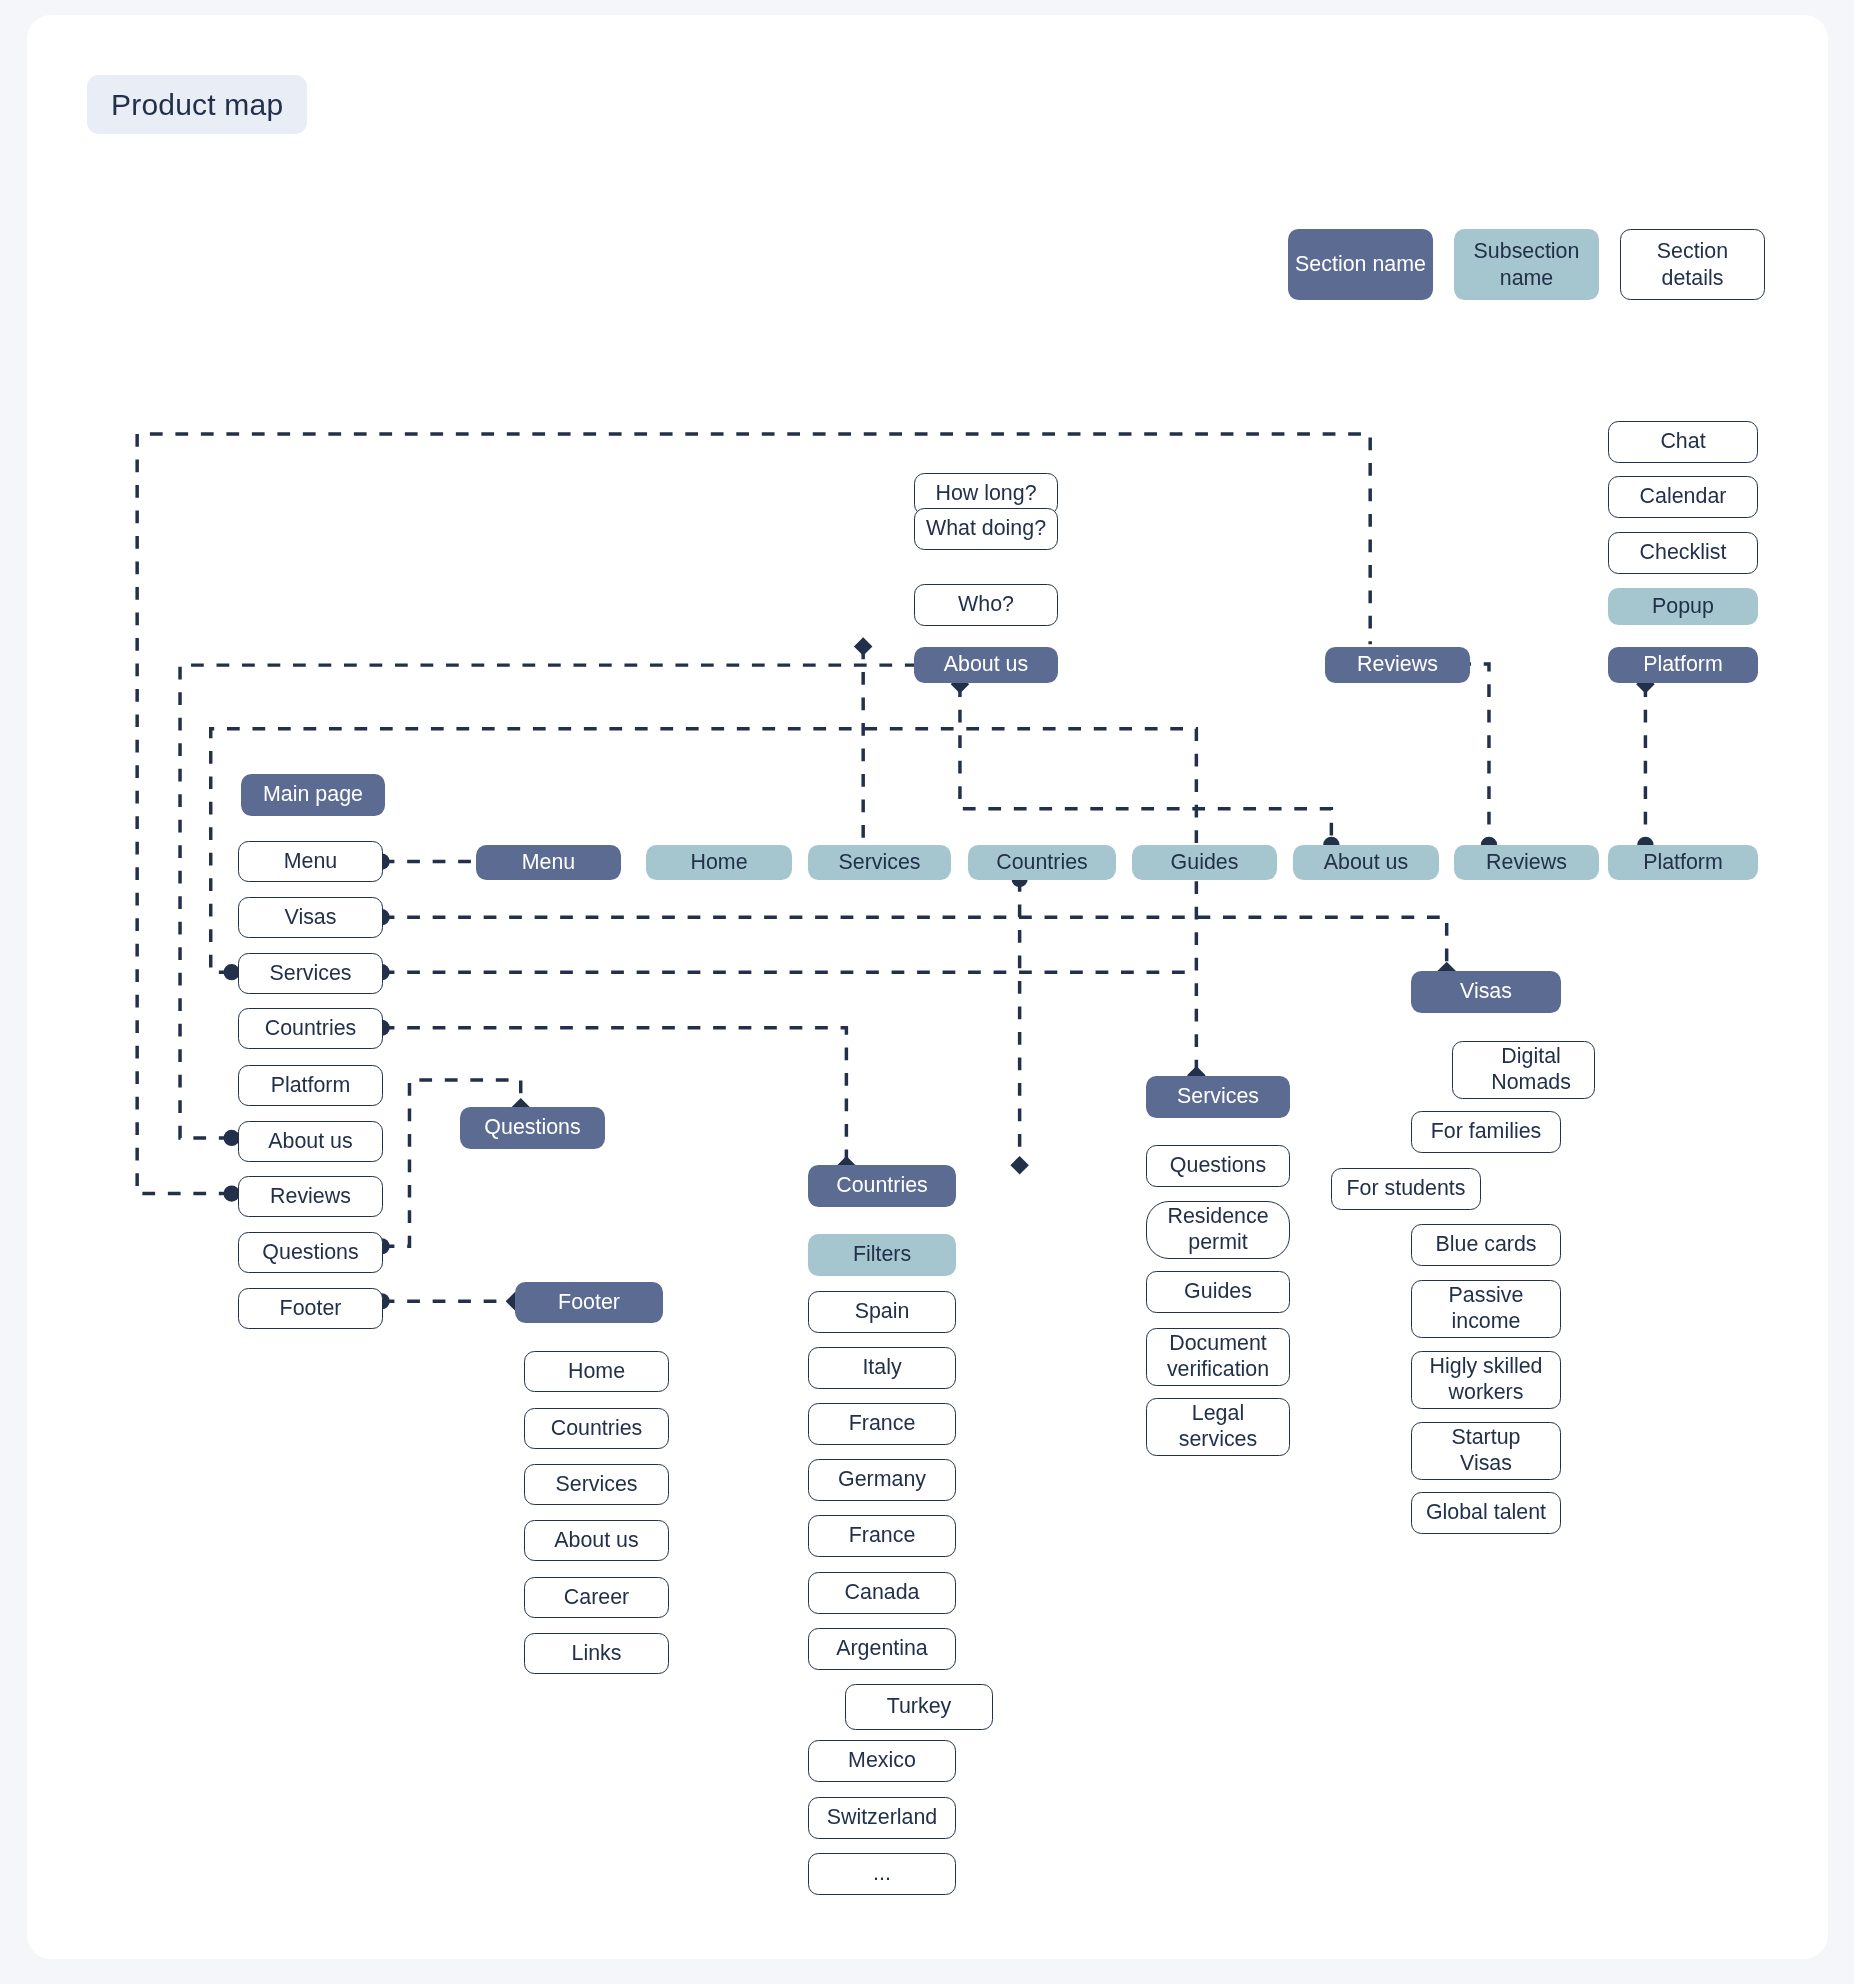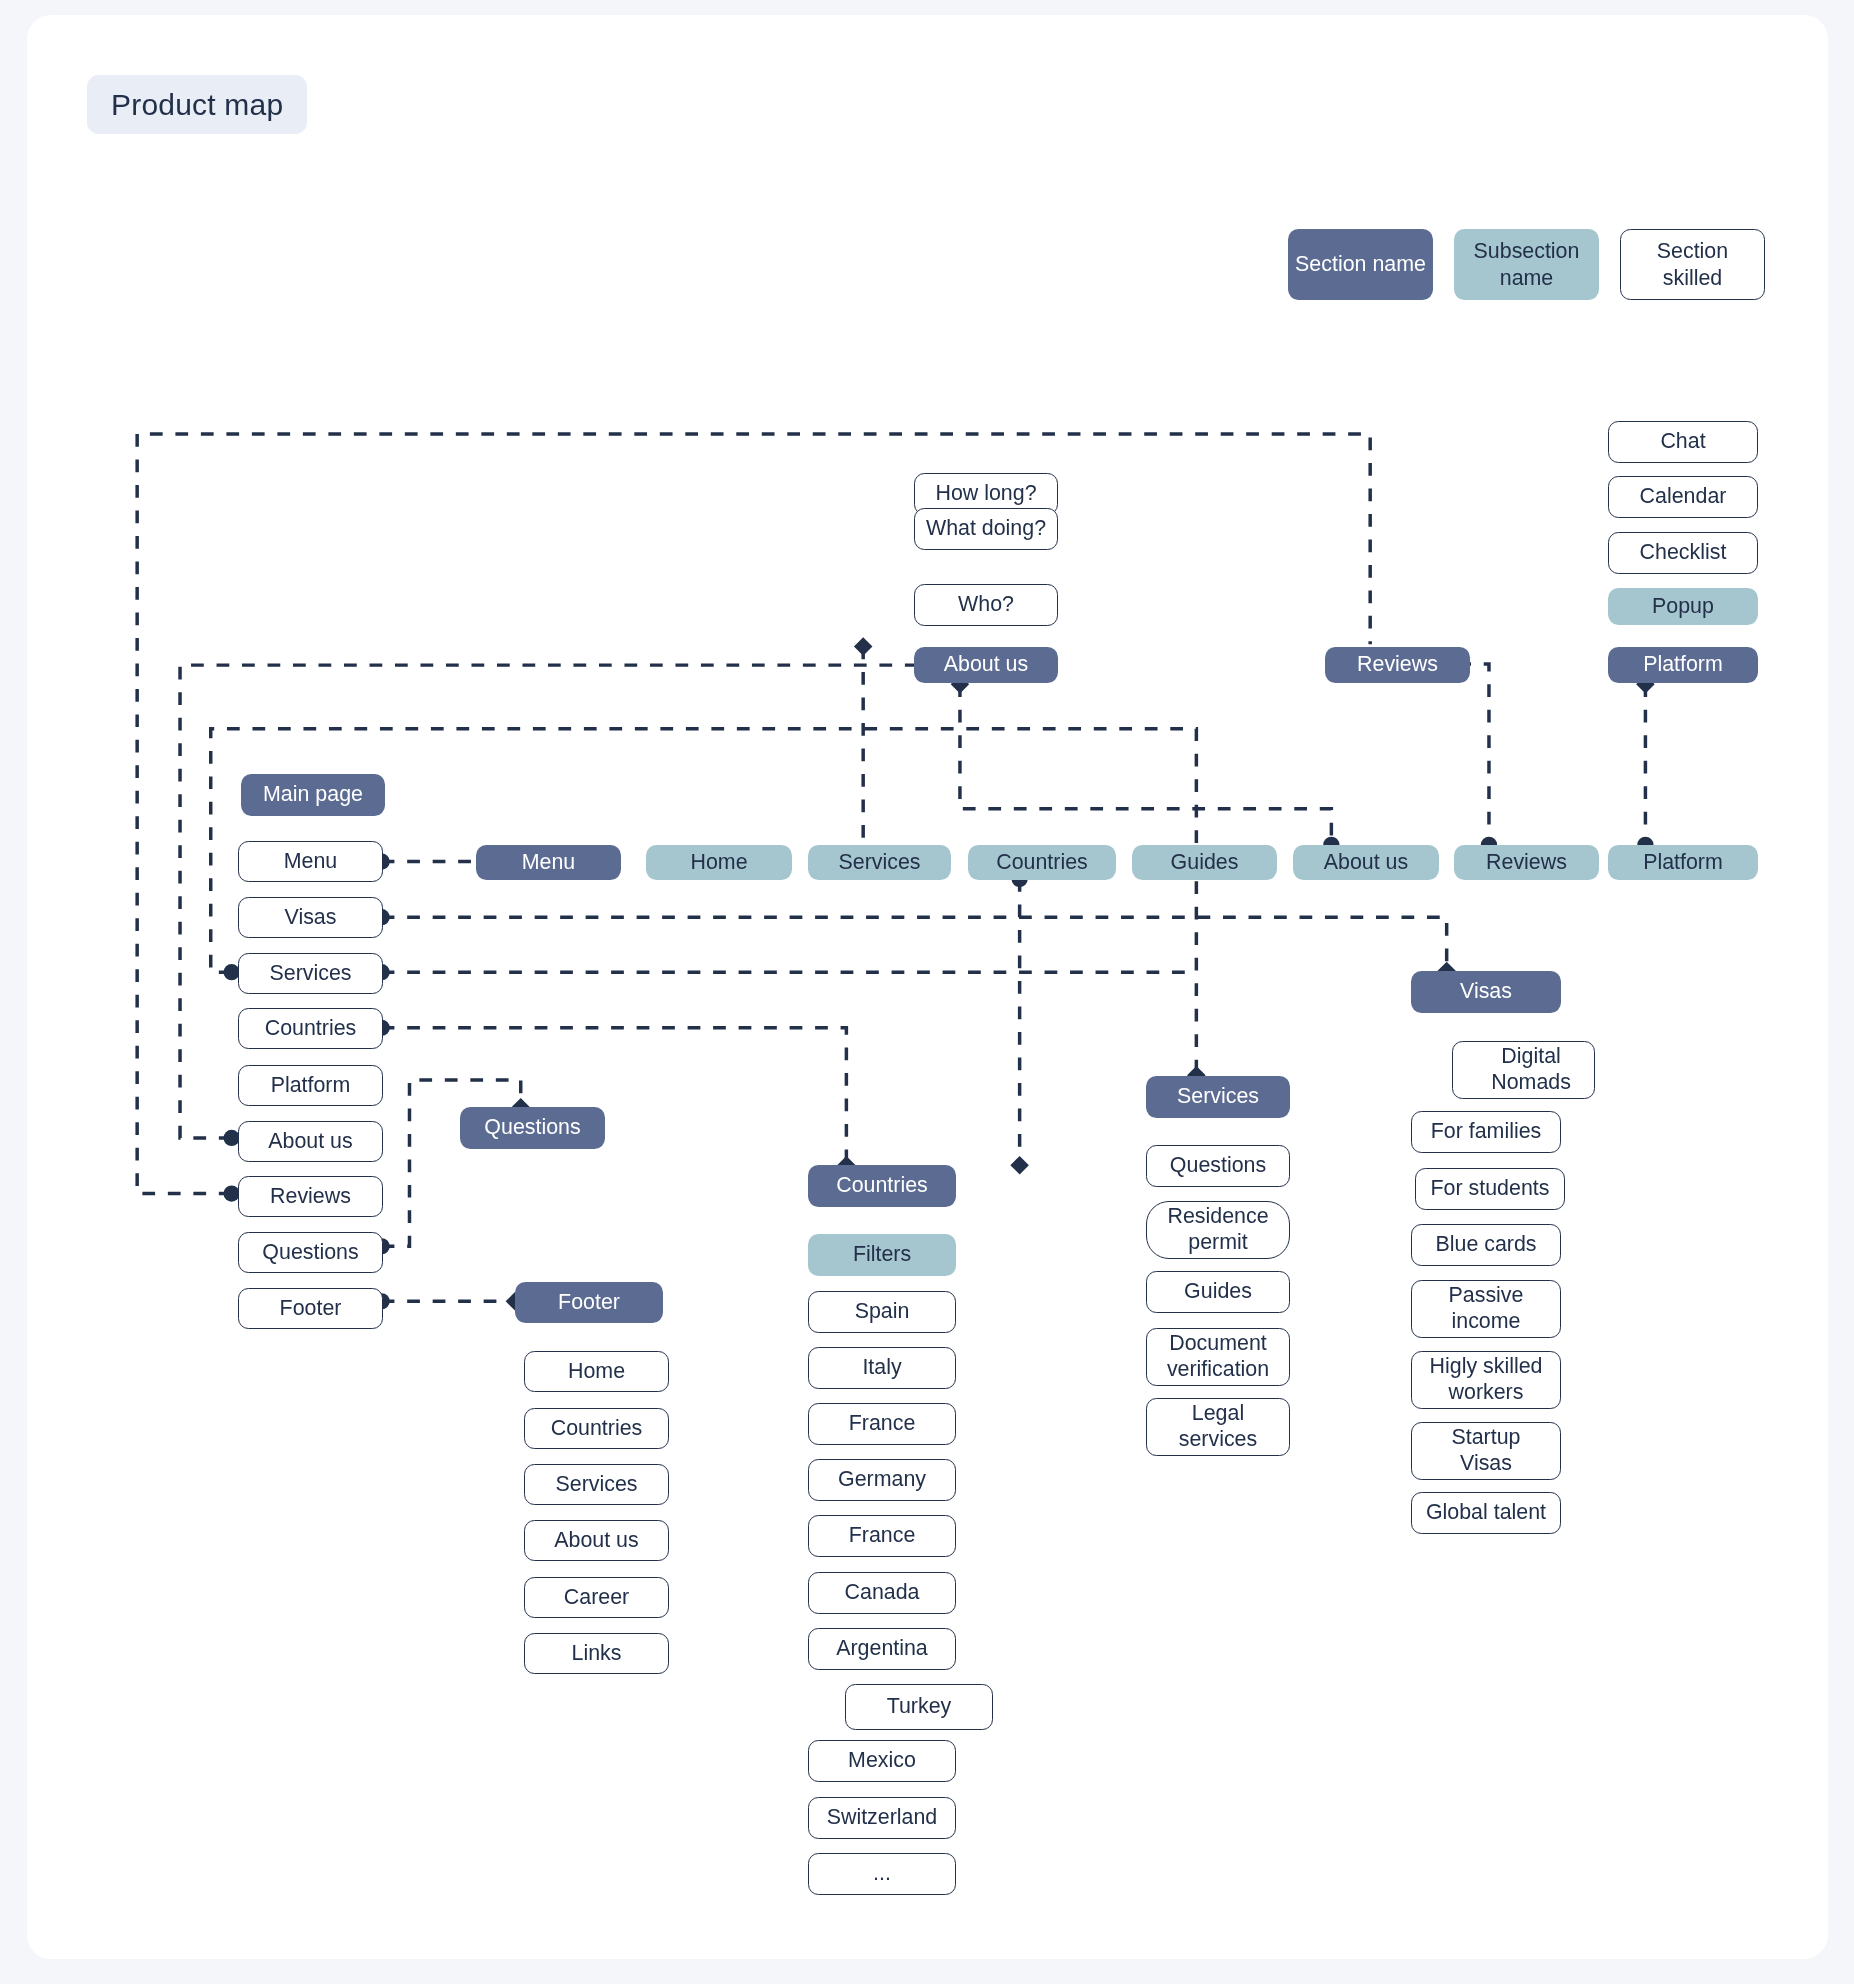--- a/index.html
+++ b/index.html
@@ -59,21 +59,21 @@
 
   <div id="title-chip">Product map</div>
 
 
   <div id="legend">
     <div class="legend-chip dark">Section
 name</div>
     <div class="legend-chip mid">Subsection
 name</div>
     <div class="legend-chip out">Section
-skilled</div>
+details</div>
   </div>
 
   <div id="canvas">
 
     <svg id="wires" viewBox="0 0 3108 3355" width="1801" height="1944">
       <g fill="none" stroke="#22304a" stroke-width="6" stroke-dasharray="22 22" stroke-linecap="butt">
 
         <path d="M 353 2034 L 190 2034 L 190 723 L 2318 723 L 2318 1086"></path>
 
         <path d="M 353 1938 L 264 1938 L 264 1122 L 1610 1122"></path>
@@ -218,21 +218,21 @@
     <div class="node n-out" style="left:1119px;top:1313px;width:144px;height:58px;">Document
 verification</div>
     <div class="node n-out" style="left:1119px;top:1383px;width:144px;height:58px;">Legal
 services</div>
 
     <div class="node n-dark" style="left:1384px;top:956px;width:150px;height:42px;">Visas</div>
 
     <div class="node n-out" style="left:1425px;top:1026px;width:143px;height:58px;padding-left:21px;">Digital
 Nomads</div>
     <div class="node n-out" style="left:1384px;top:1096px;width:150px;height:42px;">For families</div>
-    <div class="node n-out" style="left:1388px;top:1153px;width:150px;height:42px;">For students</div>
+    <div class="node n-out" style="left:1304px;top:1153px;width:150px;height:42px;">For students</div>
     <div class="node n-out" style="left:1384px;top:1209px;width:150px;height:42px;">Blue cards</div>
     <div class="node n-out" style="left:1384px;top:1265px;width:150px;height:58px;">Passive
 income</div>
     <div class="node n-out" style="left:1384px;top:1336px;width:150px;height:58px;">Higly skilled
 workers</div>
     <div class="node n-out" style="left:1384px;top:1407px;width:150px;height:58px;">Startup
 Visas</div>
     <div class="node n-out" style="left:1384px;top:1477px;width:150px;height:42px;">Global talent</div>
 
   </div>

